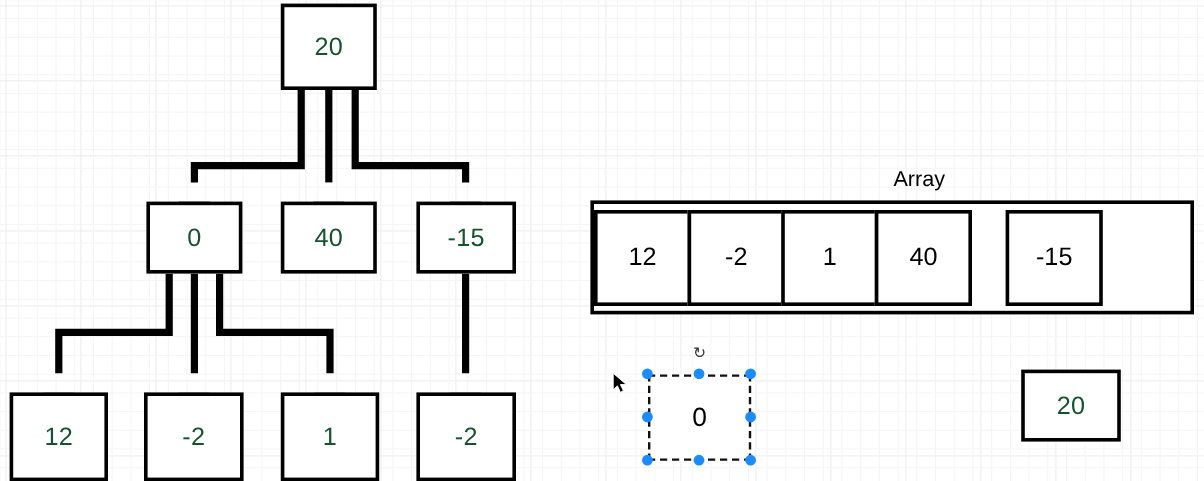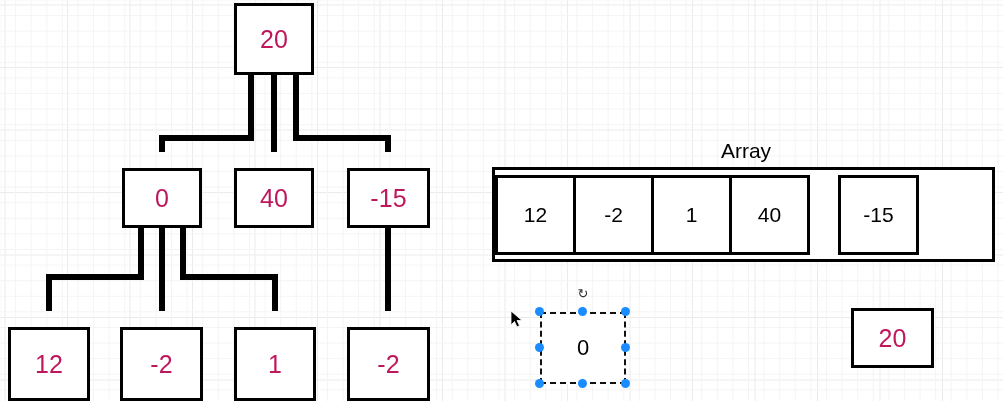--- a/index.html
+++ b/index.html
@@ -24,28 +24,28 @@
       62.5px 62.5px,
       62.5px 62.5px;
     background-position:-0.5px -0.5px,-0.5px -0.5px,4.5px 4.5px,4.5px 4.5px;
   }
   .node{
     position:absolute;
     box-sizing:border-box;
     background:#ffffff;
     border:3px solid #000000;
     display:flex;align-items:center;justify-content:center;
-    font-size:25px;color:#be185d;line-height:1;
+    font-size:21px;color:#14532d;line-height:1;
     letter-spacing:0.2px;
   }
   svg.edges{position:absolute;left:0;top:0;width:1003px;height:401px;}
   
   #array-label{
-    position:absolute;left:660px;top:139px;width:172px;
-    text-align:center;font-size:21px;color:#000;
+    position:absolute;left:680px;top:139px;width:172px;
+    text-align:center;font-size:18px;color:#000;
   }
   #array-frame{
     position:absolute;left:492px;top:167px;width:503px;height:95px;
     box-sizing:border-box;border:3px solid #000;background:#fff;
   }
   #array-cells{
     position:absolute;left:495px;top:175px;height:80px;
     display:flex;
   }
   .cell{

